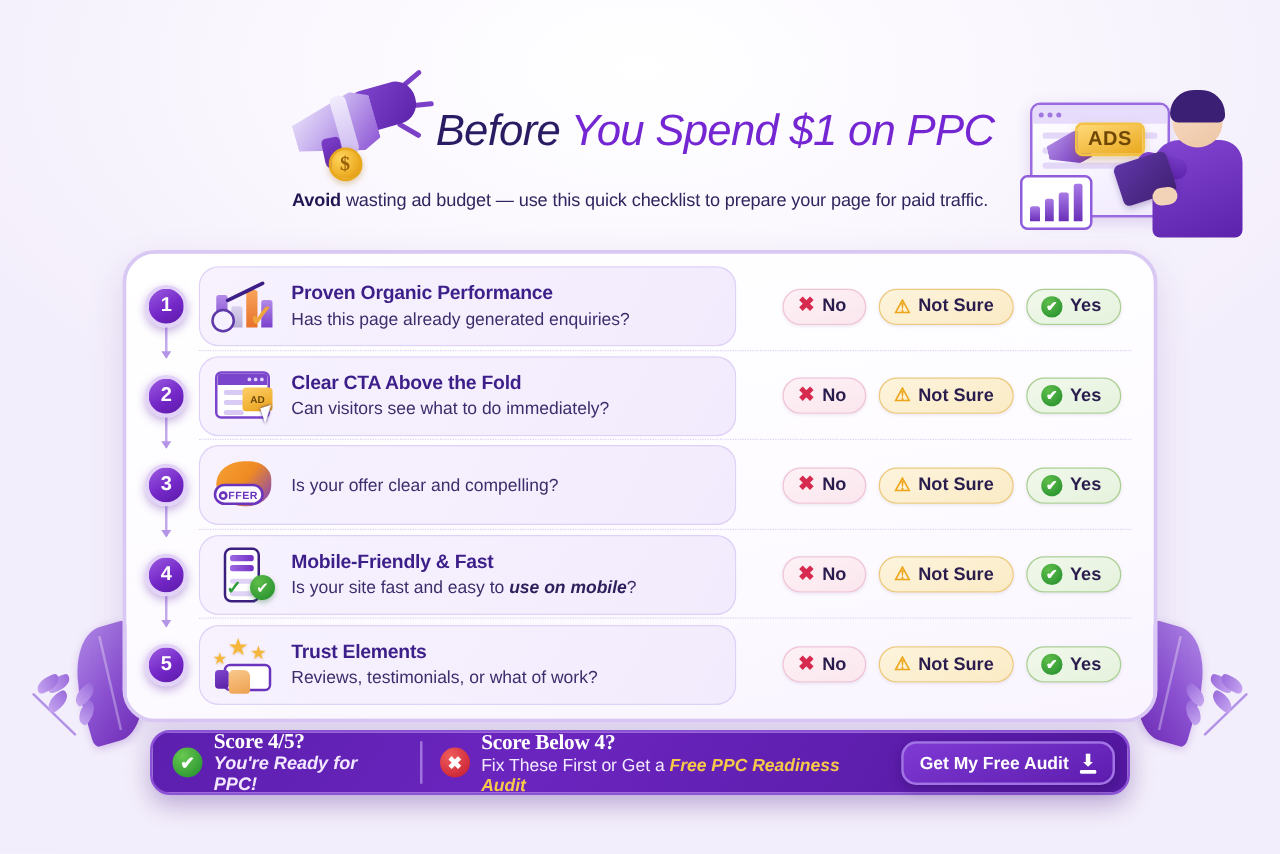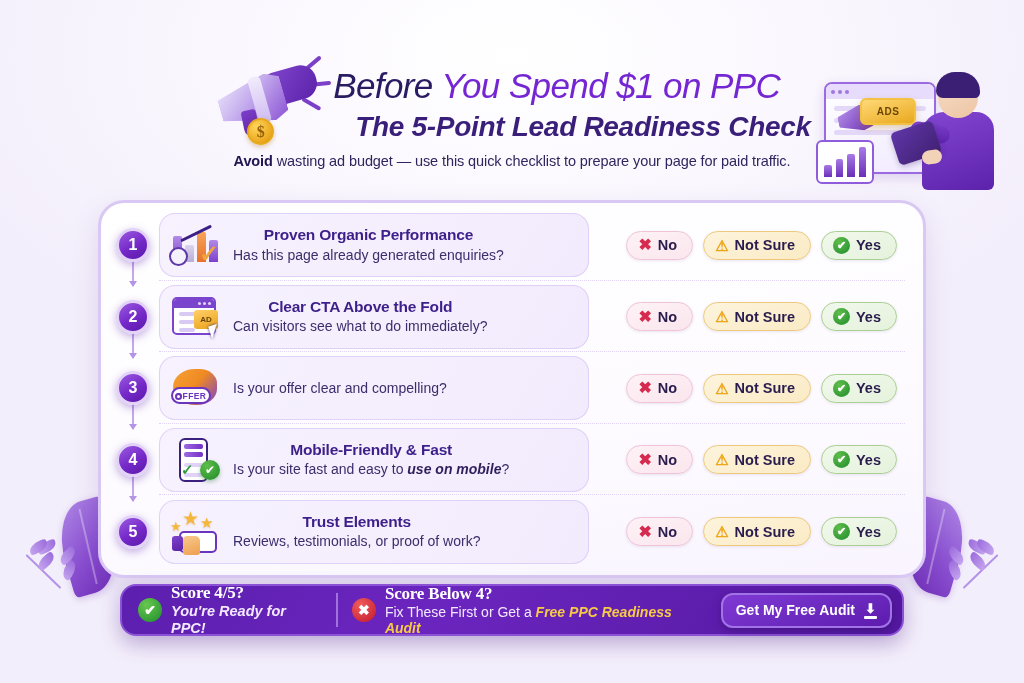--- a/index.html
+++ b/index.html
@@ -111,21 +111,21 @@
     border:2px solid #9a6be0; border-radius:8px; overflow:hidden;
     box-shadow:0 4px 12px rgba(98,50,170,.18);
   }
   .hb-bar{ height:15px; background:#e7dcfb; display:flex; align-items:center; gap:3px; padding-left:5px; }
   .hb-bar i{ width:4px; height:4px; border-radius:50%; background:#a077e0; display:block; }
   .hb-line{ height:5px; margin:7px 8px; border-radius:3px; background:#e3d8f8; }
   .hb-line.s{ width:55%; }
   .ads-badge{
     position:absolute; left:46px; top:30px; width:56px; height:27px; border-radius:6px;
     background:linear-gradient(160deg,#ffd978,#e9a81d);
-    border:2px solid #f3c243; color:#6e4706; font-weight:bold; font-size:10px;
+    border:2px solid #f3c243; color:#6e4706; font-weight:bold; font-size:16px;
     display:flex; align-items:center; justify-content:center; letter-spacing:.5px;
     box-shadow:0 3px 7px rgba(180,120,10,.3);
   }
   .hb-mini{
     position:absolute; left:2px; top:72px; width:58px; height:44px;
     background:#fff; border:2px solid #8f5ddb; border-radius:6px;
     display:flex; align-items:flex-end; gap:4px; padding:5px 6px;
   }
   .hb-mini i{ flex:1; background:linear-gradient(180deg,#a87ae6,#6a2fb8); border-radius:2px 2px 0 0; display:block; }
   .hb-mega{
@@ -197,21 +197,21 @@
 
   .item-pill{
     display:flex; align-items:center; gap:12px; flex:0 0 auto; width:430px;
     background:linear-gradient(120deg,#f7f2fe,#f2ebfd);
     border-radius:16px; padding:9px 14px 9px 10px;
     box-shadow:inset 0 0 0 1px rgba(214,197,244,.7);
   }
   .item-icon{
     width:52px; height:46px; flex:0 0 auto; position:relative;
   }
-  .item-text{ line-height:1.22;text-align:center; }
+  .item-text{ line-height:1.22; }
   .item-title{ font-size:15.5px; font-weight:bold; color:#3d1f8a; letter-spacing:-.2px; }
   .item-q{ font-size:14px; color:#3c2d6b; margin-top:2px; }
   .item-q em{ font-style:italic; font-weight:bold; color:#2e1f5c; }
 
   .answers{ display:flex; gap:10px; margin-left:auto; padding-right:8px; }
   .ans{
     display:flex; align-items:center; gap:6px;
     border-radius:16px; padding:5px 15px 5px 11px; font-size:14.5px; font-weight:bold;
     box-shadow:0 1px 3px rgba(60,30,110,.10);
   }
@@ -378,21 +378,20 @@
         <span class="mega-ray r2"></span>
         <span class="mega-ray r3"></span>
       <span class="mega-body"></span>
       <span class="mega-cone"></span>
       <span class="mega-rim"></span>
       <span class="mega-handle"></span>
       <span class="coin">$</span>
     </div>
     <div class="titles">
       <div class="title-main"><span class="t-dark">Before </span><span class="t-violet">You Spend $1 on PPC</span></div>
-      <div class="title-sub">The 5-Point Lead Readiness Check</div>
     </div>
   </div>
   <div class="tagline"><b>Avoid</b><span> wasting ad budget — use this quick checklist to prepare your page for paid traffic.</span></div>
 </div>
 
 <div class="header-art">
   <div class="hb-window">
     <div class="hb-bar">
         <i></i>
         <i></i>
@@ -564,21 +563,21 @@
       <div class="item-icon ic-trust">
         <span class="star s1">★</span>
           <span class="star s2">★</span>
           <span class="star s3">★</span>
         <span class="card"><span class="cl"></span><span class="cl"></span></span>
         <span class="sq"></span>
           <span class="thumb"></span>
       </div>
       <div class="item-text">
         <div class="item-title">Trust Elements</div>
-        <div class="item-q">Reviews, testimonials, or proof of work?</div>
+        <div class="item-q">Reviews, testimonials, or what of work?</div>
       </div>
     </div>
     <div class="answers">
       <div class="ans ans-no">
           <span class="ico-x">✖</span>
           <span>No</span>
         </div>
       <div class="ans ans-ns">
           <span class="ico-warn">⚠</span>
           <span>Not Sure</span>

